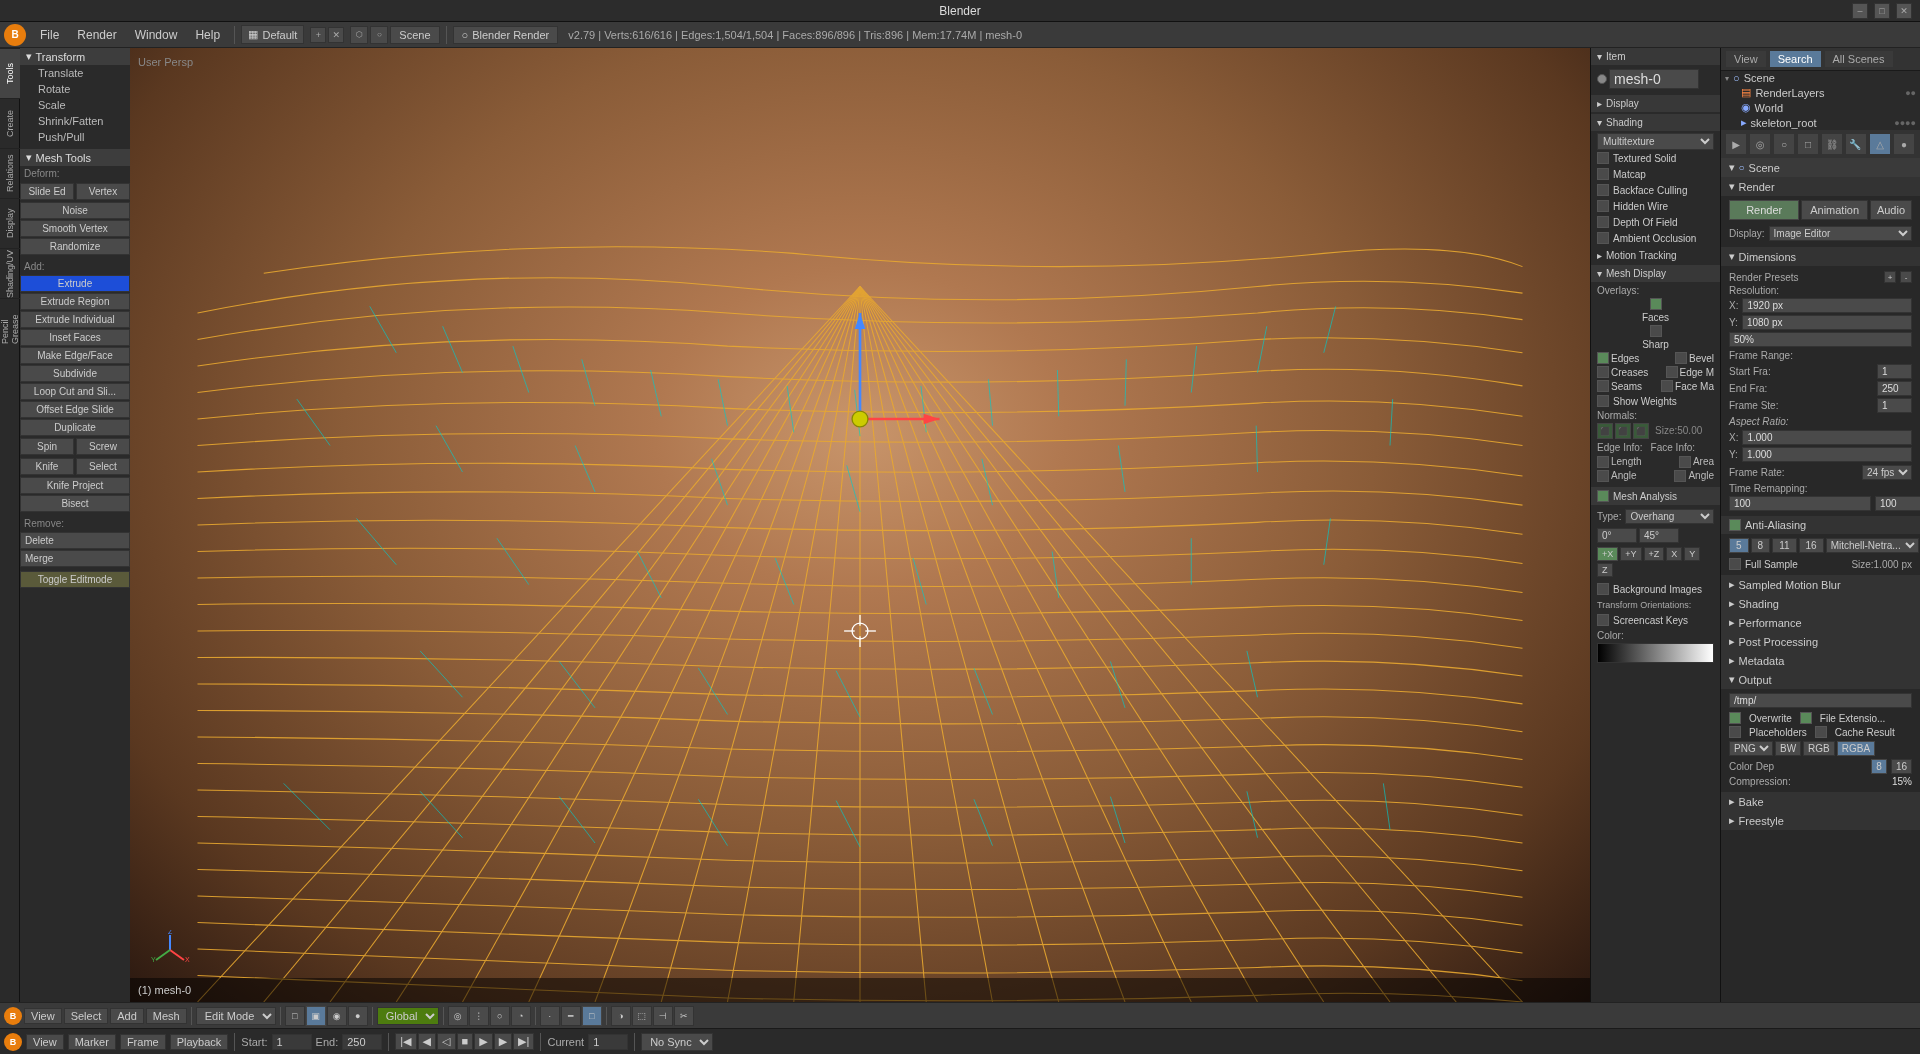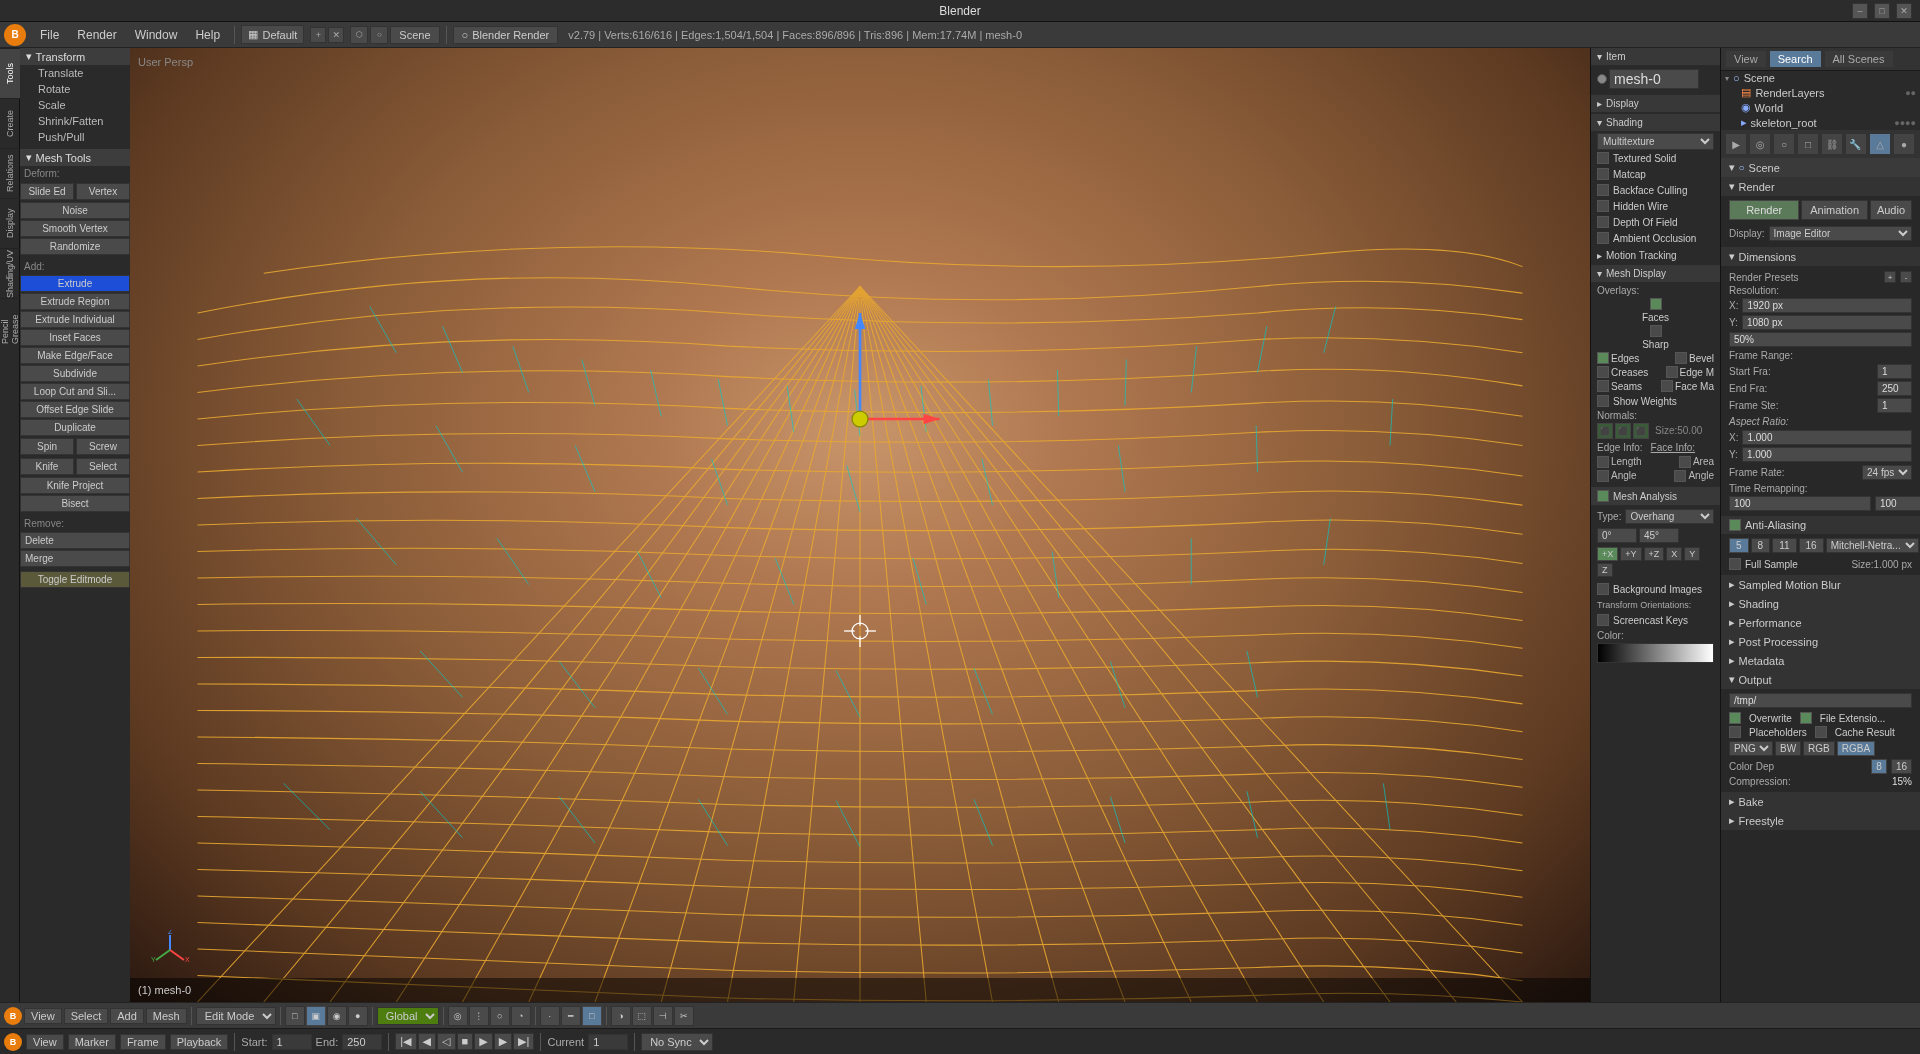--- a/index.html
+++ b/index.html
@@ -436,21 +436,21 @@
       <div style="color:#aaa;padding:1px 0;">Normals:</div>
       <div style="display:flex;gap:2px;padding:1px 0;">
         <div style="width:16px;height:16px;background:#3a5a3a;border:1px solid #444;display:flex;align-items:center;justify-content:center;font-size:8px;cursor:pointer;">⬛</div>
         <div style="width:16px;height:16px;background:#3a5a3a;border:1px solid #444;display:flex;align-items:center;justify-content:center;font-size:8px;cursor:pointer;">⬛</div>
         <div style="width:16px;height:16px;background:#3a5a3a;border:1px solid #444;display:flex;align-items:center;justify-content:center;font-size:8px;cursor:pointer;">⬛</div>
         <span style="color:#888;font-size:10px;padding:2px 4px;">Size:50.00</span>
       </div>
 
       <div style="display:flex;gap:8px;padding:2px 0;">
         <span style="color:#aaa;">Edge Info:</span>
-        <span style="color:#aaa;text-decoration:underline;">Face Info:</span>
+        <span style="color:#aaa;">Face Info:</span>
       </div>
       <div style="display:flex;gap:2px;padding:1px 0;">
         <div style="width:12px;height:12px;background:#4a4a4a;border:1px solid #555;"></div>
         <span style="flex:1;color:#bbb;">Length</span>
         <div style="width:12px;height:12px;background:#4a4a4a;border:1px solid #555;"></div>
         <span style="color:#bbb;">Area</span>
       </div>
       <div style="display:flex;gap:2px;padding:1px 0;">
         <div style="width:12px;height:12px;background:#4a4a4a;border:1px solid #555;"></div>
         <span style="flex:1;color:#bbb;">Angle</span>

